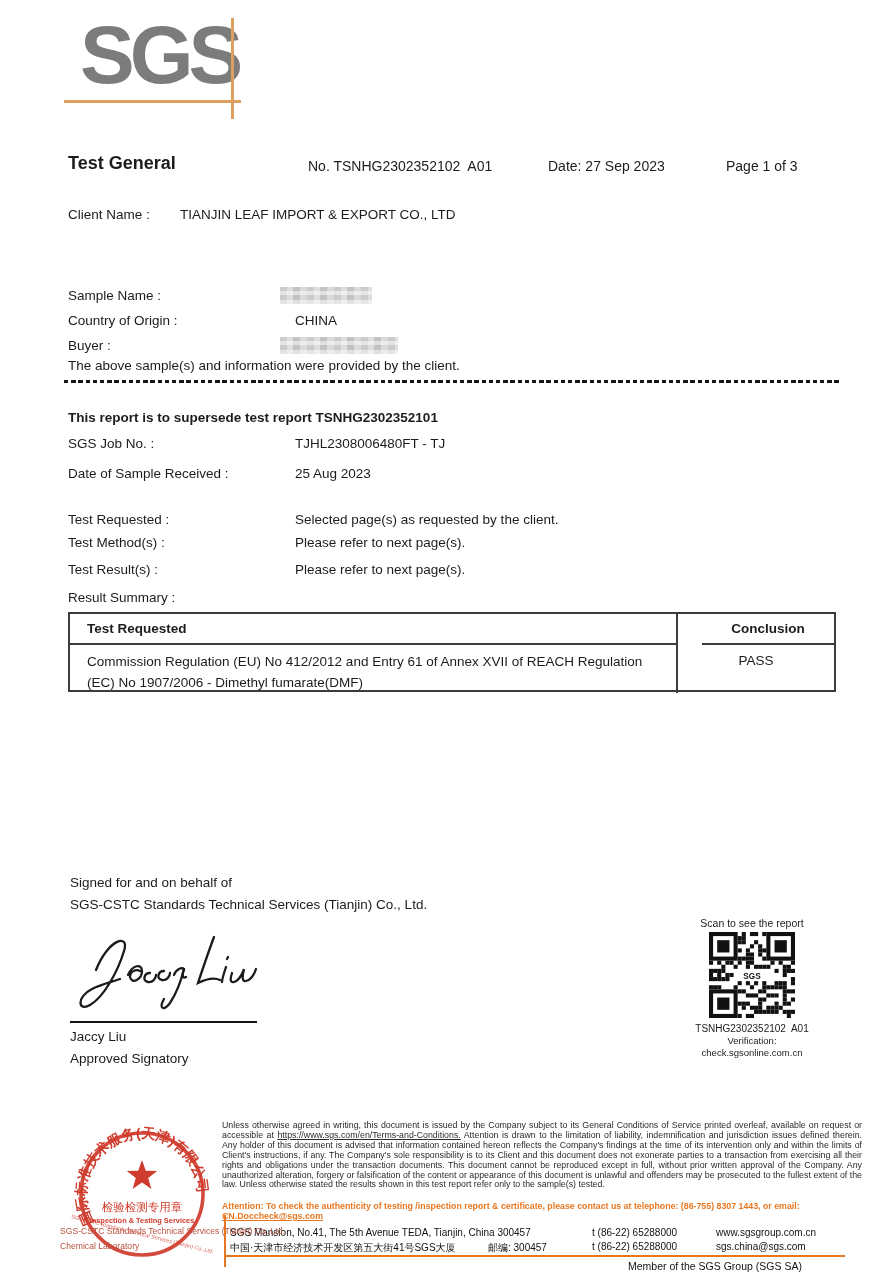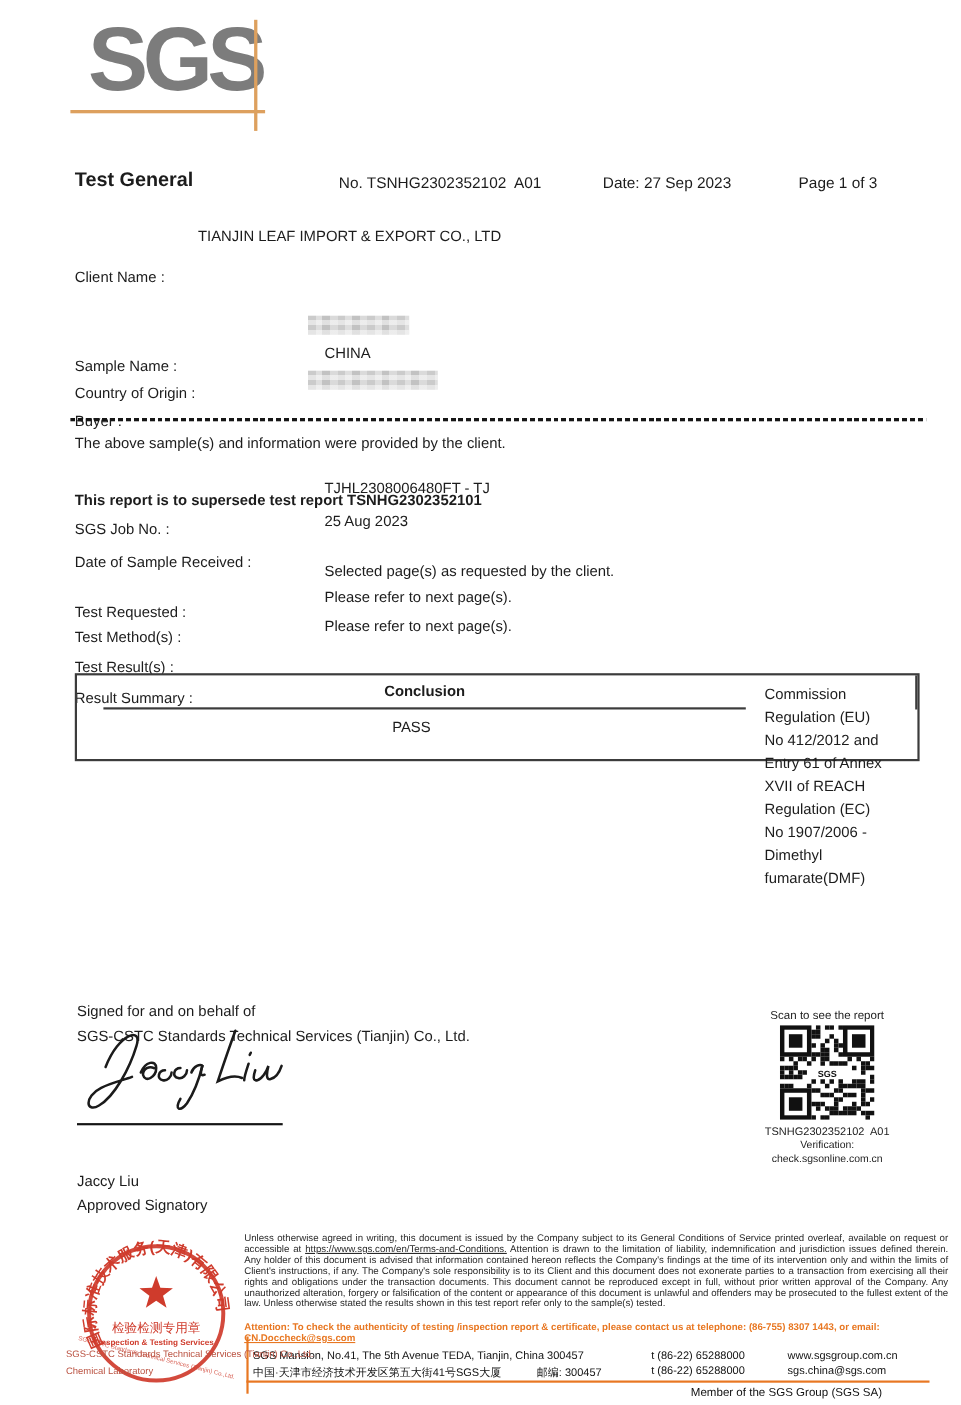--- a/index.html
+++ b/index.html
@@ -12,21 +12,21 @@
   .logo-hline { position:absolute; left:64px; top:100px; width:177px; height:3px; background:#dda05e; }
   .logo-vline { position:absolute; left:231px; top:18px; width:3px; height:101px; background:#dda05e; }
 
   
   .doc-title { position:absolute; left:68px; top:153px; font-size:18px; font-weight:bold; }
   .t14 { font-size:14px; }
   .pre { white-space:pre; }
 
   
   .row { position:absolute; left:68px; width:780px; height:20px; font-size:13.5px; }
-  .row .lbl { position:absolute; left:0;margin-top:37px; }
+  .row .lbl { position:absolute; left:0; }
   .row .val-client { position:absolute; left:112px; }
   .row .val { position:absolute; left:227px; }
 
   .mosaic { position:absolute; top:-1px; height:17px;
     background:
       repeating-linear-gradient(0deg, rgba(255,255,255,.5) 0 4px, rgba(0,0,0,0) 4px 9px),
       repeating-linear-gradient(90deg, #cbcbcb 0 7px, #dedede 7px 13px, #c2c2c2 13px 20px, #dadada 20px 27px);
   }
 
   .dashsep { position:absolute; left:64px; top:380px; width:778px; height:2.6px;
@@ -123,20 +123,21 @@
   </div>
   <div class="row" style="top:562px;">
     <span class="lbl">Test Result(s) :</span>
     <span class="val">Please refer to next page(s).</span>
   </div>
 
   <div class="row" style="top:590px;">
     <span class="lbl">Result Summary :</span>
   </div>
   <div class="rtable">
+    <div class="h1">Test Requested</div>
     <div class="h2">Conclusion</div>
     <div class="b1">Commission Regulation (EU) No 412/2012 and Entry 61 of Annex XVII of REACH Regulation (EC) No 1907/2006 - Dimethyl fumarate(DMF)</div>
     <div class="b2">PASS</div>
   </div>
 
   <div class="row" style="top:875px; left:70px;text-decoration:underline;">
     <span class="lbl">Signed for and on behalf of</span>
   </div>
   <div class="row" style="top:897px; left:70px;">
     <span class="lbl">SGS-CSTC Standards Technical Services (Tianjin) Co., Ltd.</span>

